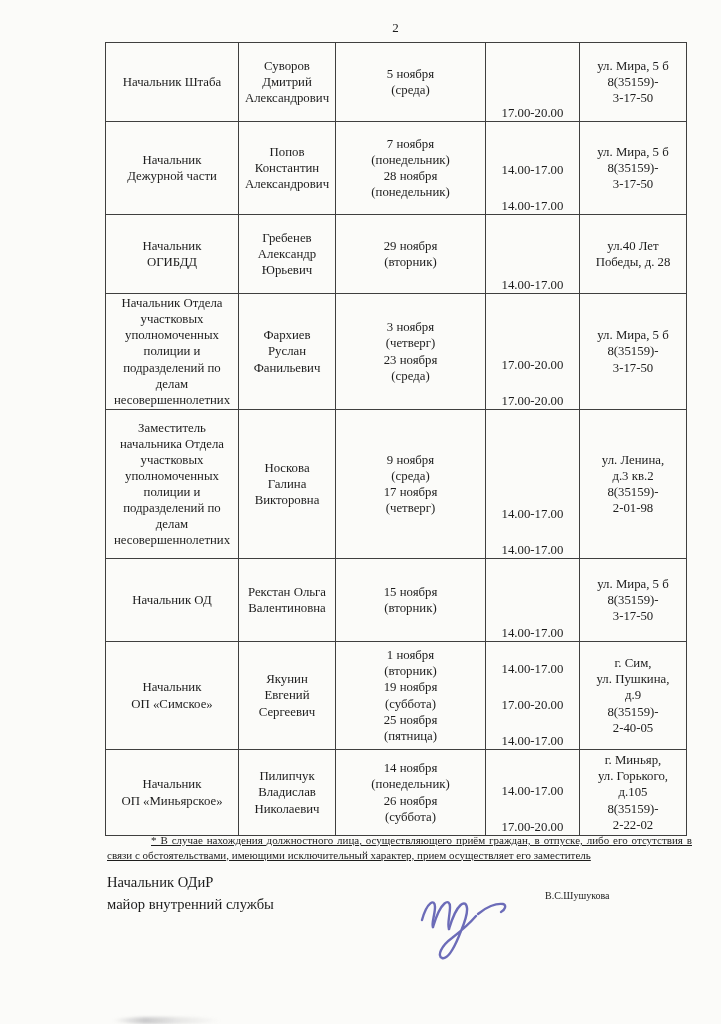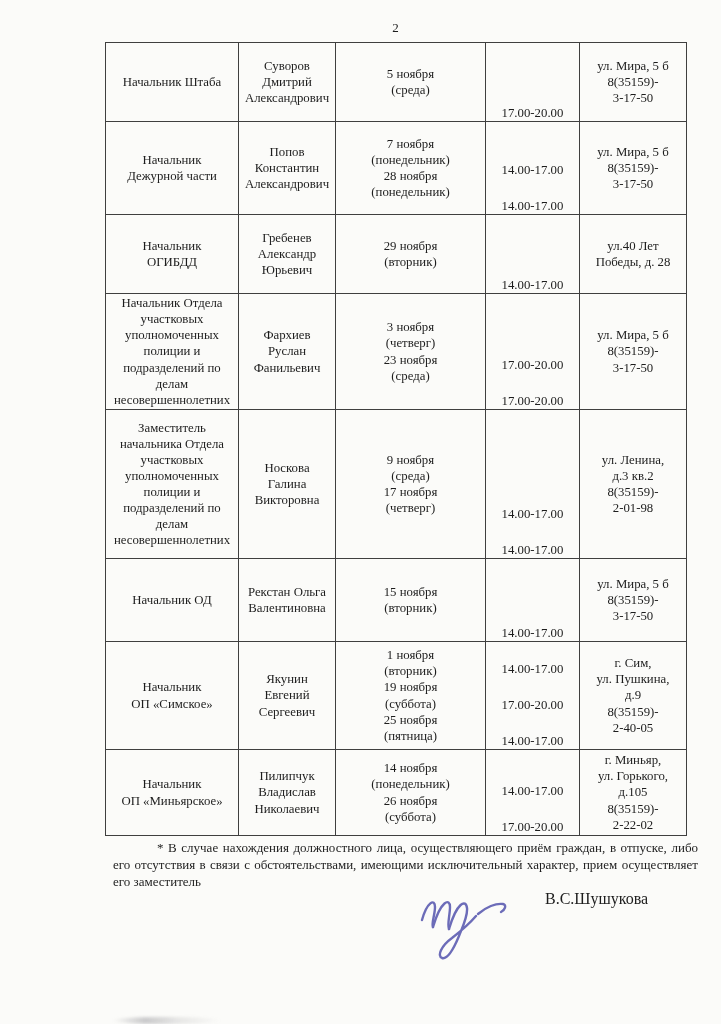--- a/index.html
+++ b/index.html
@@ -37,31 +37,32 @@
   tr.r8 td { height:83px; }
   td.c-time { position:relative; white-space:normal; padding:0; }
   .times {
     position:absolute; top:0; left:0; right:0; bottom:0;
     display:flex; flex-direction:column;
     justify-content:flex-end; align-items:center;
     gap:20px;
   }
   .footnote {
     position:absolute; left:105px; top:831px; width:585px;
-    font-size:13px; line-height:1.32;
+    font-size:11px; line-height:1.32;
     text-align:justify; text-indent:44px;
-    margin:8px;
+    margin:2px;
+    text-decoration:underline;
   }
   .sig-left {
     position:absolute; left:107px; top:872px;
     font-size:14.6px; line-height:1.5;
   }
   .signer-name {
     position:absolute; left:545px; top:890px;
-    font-size:16px;
+    font-size:10px;
   }
   .signature-svg { position:absolute; left:408px; top:872px; }
   .scan-artifact {
     position:absolute; left:112px; bottom:0px; width:110px; height:7px;
     background:linear-gradient(90deg, rgba(120,120,125,0) 0%, rgba(110,110,118,0.35) 30%, rgba(120,120,125,0.15) 60%, rgba(120,120,125,0) 100%);
     filter:blur(1.5px);
     border-radius:50%;
   }
 </style>
 </head>
@@ -244,20 +245,24 @@
 ул. Горького,
 д.105
 8(35159)-
 2-22-02</td>
       </tr>
     </tbody>
   </table>
 
   <p class="footnote">* В случае нахождения должностного лица, осуществляющего приём граждан, в отпуске, либо его отсутствия в связи  с обстоятельствами, имеющими исключительный характер, прием осуществляет его заместитель</p>
 
+  <div class="sig-left">
+    <div>Начальник ОДиР</div>
+    <div>майор внутренний службы</div>
+  </div>
 
   <div class="signature-svg">
     <svg width="130" height="92" viewBox="0 0 130 92" xmlns="http://www.w3.org/2000/svg">
       <g fill="none" stroke="#5d5db2" stroke-width="2.4" stroke-linecap="round" stroke-linejoin="round" opacity="0.9">
         <path d="M14,48 C19,30 27,26 27,35 C27,43 23,52 25,55"></path>
         <path d="M25,55 C33,28 42,26 42,35 C42,43 39,52 41,57"></path>
         <path d="M41,57 C49,30 58,27 59,36 C60,44 55,54 51,64 C46,76 40,88 34,86 C29,84 33,74 44,66 C53,59 62,51 68,44"></path>
         <path d="M70,42 C78,35 88,31 95,32 C99,33 97,38 93,40"></path>
       </g>
     </svg>

